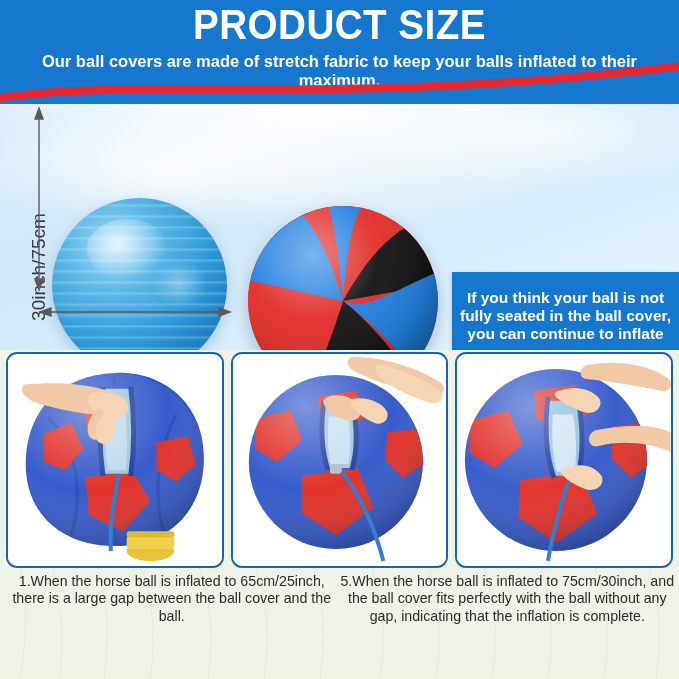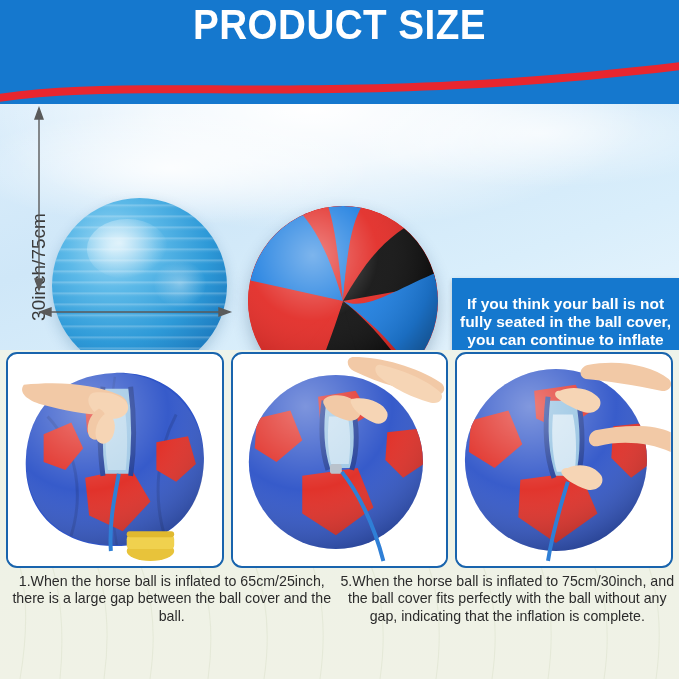--- a/index.html
+++ b/index.html
@@ -148,21 +148,21 @@
     overflow: hidden;
     box-shadow: 0 7px 16px rgba(20,60,100,0.28);
     background: #e22b26;
     z-index: 2;
   }
   .beach-ball svg { display:block; }
 
   
   .callout {
     position: absolute;
-    left: 452px; top: 190px;
+    left: 452px; top: 184px;
     width: 227px;
     height: 87px;
     background: #1578ce;
     box-shadow: 0 2px 5px rgba(0,0,0,0.18);
     z-index: 3;
     display: flex;
     align-items: center;
     justify-content: center;
   }
   .callout-text {
@@ -232,20 +232,21 @@
     padding-top: 1px;
   }
 </style>
 </head>
 <body>
 
 <div id="infographic">
 
   <div class="header">
     <div class="header-title">PRODUCT SIZE</div>
+    <div class="header-sub">Our ball covers are made of stretch fabric to keep your balls inflated to their maximum.</div>
   </div>
   <svg class="header-wave" viewBox="0 0 683 50" preserveAspectRatio="none">
     <path d="M0,34 C150,12 330,44 683,2 L683,10 C330,52 150,20 0,42 Z" fill="#e8262f"></path>
   </svg>
 
   <div class="mid">
     <div class="cloud-a"></div>
     <div class="cloud-b"></div>
 
     <div class="exercise-ball">

